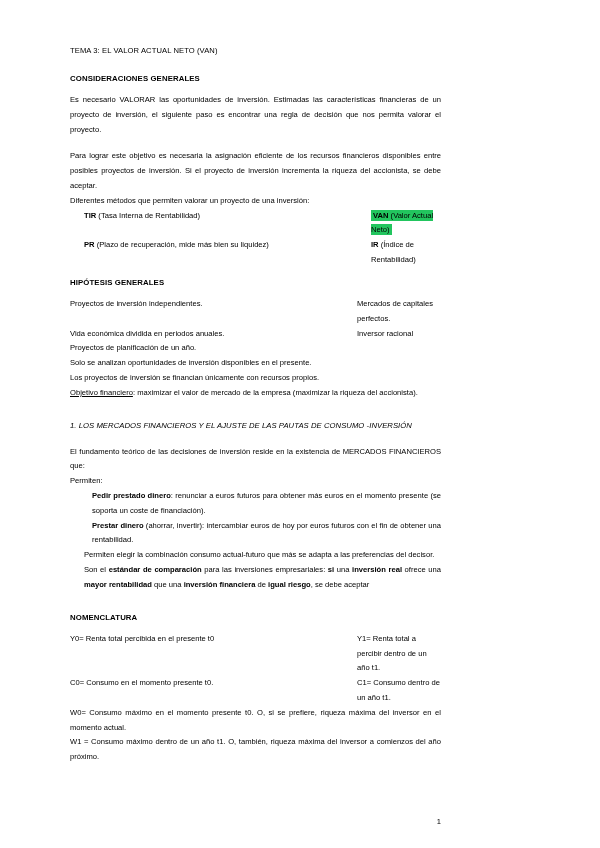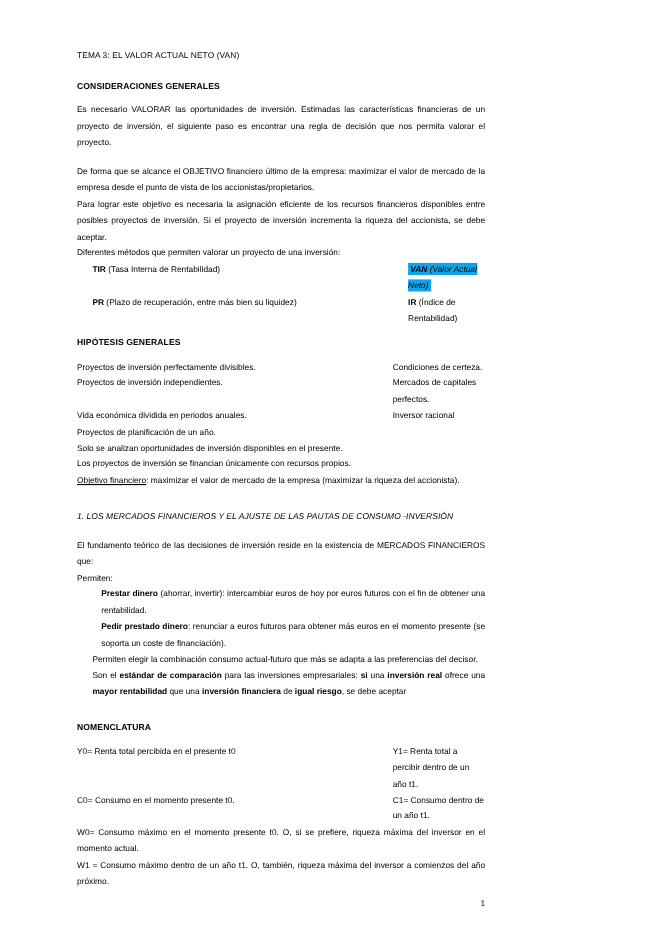--- a/index.html
+++ b/index.html
@@ -48,23 +48,22 @@
     letter-spacing: 0.05px;
   }
   .indent-1 {
     padding-left: 22px;
   }
   .indent-2 {
     padding-left: 14px;
   }
   b { font-weight: bold; margin-top: 36px; }
   .hl {
-    background: #0ea5e9;
+    background: #22c55e;
     padding: 1px 2px;
-    font-style: italic;
   }
   .two-col {
     display: flex;
   }
   .two-col .c1 { width: 287px; flex: none; }
   .two-col .c2 { flex: 1; }
   .row-line { line-height: 1.95; }
   .underline { text-decoration: underline; }
   .pagenum {
     position: absolute;
@@ -88,55 +87,50 @@
     <div class="spacer-md"></div>
 
     <p class="h-bold">CONSIDERACIONES GENERALES</p>
 
     <div class="spacer-sm"></div>
 
     <p class="just">Es necesario VALORAR las oportunidades de inversión. Estimadas las características financieras de un proyecto de inversión, el siguiente paso es encontrar una regla de decisión que nos permita valorar el proyecto.</p>
 
     <div class="spacer-md"></div>
 
-    <p class="just">De forma que se alcance el OBJETIVO financiero último de la empresa: maximizar el valor de mercado de la empresa desde el punto de vista de los accionistas/propietarios.</p>
     <p class="just">Para lograr este objetivo es necesaria la asignación eficiente de los recursos financieros disponibles entre posibles proyectos de inversión. Si el proyecto de inversión incrementa la riqueza del accionista, se debe aceptar.</p>
     <p>Diferentes métodos que permiten valorar un proyecto de una inversión:</p>
 
     <div class="tirline indent-2">
       <div class="left">
         <b>TIR</b>
         <span>(Tasa Interna de Rentabilidad)</span>
       </div>
       <div>
         <span class="hl"><b>VAN</b> <span>(Valor Actual Neto)</span></span>
       </div>
     </div>
 
     <div class="tirline indent-2">
       <div class="left">
         <b>PR</b>
-        <span>(Plazo de recuperación, entre más bien su liquidez)</span>
+        <span>(Plazo de recuperación, mide más bien su liquidez)</span>
       </div>
       <div>
         <b>IR</b>
         <span>(Índice de Rentabilidad)</span>
       </div>
     </div>
 
     <div class="spacer-sm"></div>
 
     <p class="h-bold">HIPÓTESIS GENERALES</p>
 
     <div class="spacer-sm"></div>
 
-    <div class="two-col row-line">
-      <div class="c1">Proyectos de inversión perfectamente divisibles.</div>
-      <div class="c2">Condiciones de certeza.</div>
-    </div>
     <div class="two-col row-line">
       <div class="c1">Proyectos de inversión independientes.</div>
       <div class="c2">Mercados de capitales perfectos.</div>
     </div>
     <div class="two-col row-line">
       <div class="c1">Vida económica dividida en periodos anuales.</div>
       <div class="c2">Inversor racional</div>
     </div>
     <div class="two-col row-line">
       <div class="c1">Proyectos de planificación de un año.</div>
@@ -149,22 +143,22 @@
 
     <div class="spacer-lg"></div>
 
     <p class="ital-head">1. LOS MERCADOS FINANCIEROS Y EL AJUSTE DE LAS PAUTAS DE CONSUMO -INVERSIÓN</p>
 
     <div class="spacer-md"></div>
 
     <p class="just">El fundamento teórico de las decisiones de inversión reside en la existencia de MERCADOS FINANCIEROS que:</p>
     <p>Permiten:</p>
 
+    <p class="just indent-1"><b>Pedir prestado dinero</b><span>: renunciar a euros futuros para obtener más euros en el momento presente (se soporta un coste de financiación).</span></p>
     <p class="just indent-1"><b>Prestar dinero</b><span> (ahorrar, invertir): intercambiar euros de hoy por euros futuros con el fin de obtener una rentabilidad.</span></p>
-    <p class="just indent-1"><b>Pedir prestado dinero</b><span>: renunciar a euros futuros para obtener más euros en el momento presente (se soporta un coste de financiación).</span></p>
     <p class="just indent-2">Permiten elegir la combinación consumo actual-futuro que más se adapta a las preferencias del decisor.</p>
 
     <p class="just indent-2"><span>Son el </span><b>estándar de comparación</b><span> para las inversiones empresariales: </span><b>si</b><span> una </span><b>inversión real</b><span> ofrece una </span><b>mayor rentabilidad</b><span> que una </span><b>inversión financiera</b><span> de </span><b>igual riesgo</b><span>, se debe aceptar</span></p>
 
     <div class="spacer-lg"></div>
 
     <p class="h-bold">NOMENCLATURA</p>
 
     <div class="spacer-sm"></div>
 

